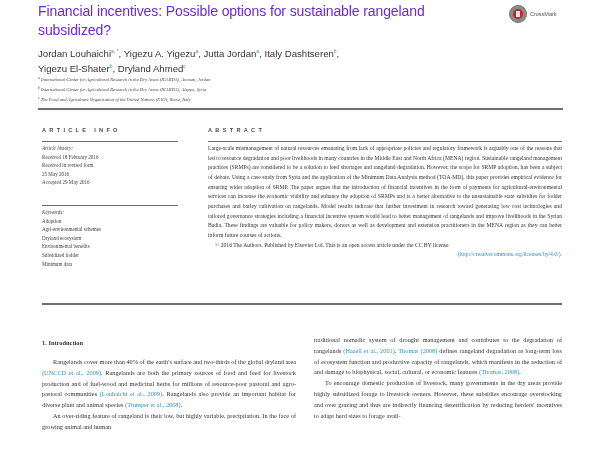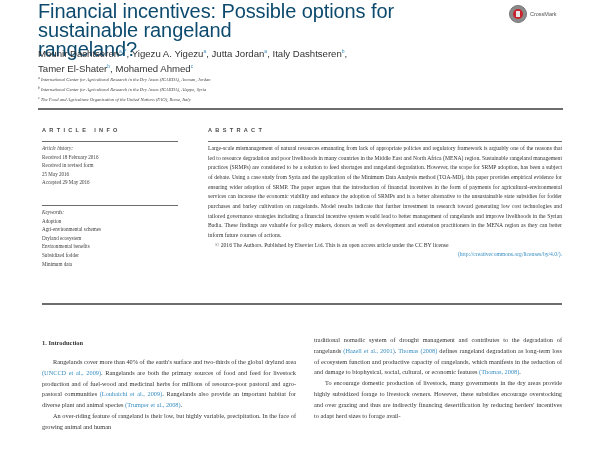--- a/index.html
+++ b/index.html
@@ -5,21 +5,21 @@
   html, body { margin: 0; padding: 0; }
   body {
     width: 600px; height: 450px; overflow: hidden; background: #ffffff;
     font-family: "Liberation Serif", "DejaVu Serif", serif; color: #2b2b2b;
     position: relative;
   }
   .abs { position: absolute; }
   .title {
     left: 38px; top: 2px; width: 440px;
     font-family: "Liberation Sans", "DejaVu Sans", sans-serif;
-    font-size: 20px; line-height: 19px; color: #0c4a6e; letter-spacing: -0.1px;
+    font-size: 14px; line-height: 19px; color: #6d28d9; letter-spacing: -0.1px;
   }
   .crossmark { left: 509px; top: 5px; display: flex; align-items: center; gap: 3px; }
   .cm-circle {
     width: 16px; height: 16px; border-radius: 50%;
     background: #8a8a8a; display: flex; align-items: center; justify-content: center;
     border: 1px solid #777;
   }
   .cm-inner { width: 10px; height: 10px; border-radius: 50%; background: #c8232c; position: relative; }
   .cm-inner::after { content: ""; position: absolute; left: 3px; top: 2px; width: 4px; height: 6px; background: #e6e6e6; }
   .cm-label { font-size: 5.5px; color: #555; font-family: "Liberation Sans", sans-serif; }
@@ -48,37 +48,37 @@
   .intro-head { left: 42px; top: 339px; font-size: 6.4px; font-weight: bold; color: #333; }
   .body-col { font-size: 6.3px; line-height: 10.8px; text-align: justify; color: #333; }
   .body-col p { margin: 0; text-indent: 11px; }
   .body-col p.noind { text-indent: 0; }
 </style>
 </head>
 <body>
 
 <div class="abs title">
   <div>Financial incentives: Possible options for sustainable rangeland</div>
-  <div>rangeland?</div>
+  <div>subsidized?</div>
 </div>
 
 <div class="abs crossmark">
   <div class="cm-circle">
       <div class="cm-inner"></div>
     </div>
   <span class="cm-label">CrossMark</span>
 </div>
 
 <div class="abs authors">
-  <span><span>Mounir Dashtseren</span><sup>a, *</sup></span><span>, </span>
+  <span><span>Jordan Louhaichi</span><sup>a, *</sup></span><span>, </span>
   <span><span>Yigezu A. Yigezu</span><sup>a</sup></span><span>, </span>
   <span><span>Jutta Jordan</span><sup>a</sup></span><span>, </span>
   <span><span>Italy Dashtseren</span><sup>b</sup></span><span>,</span><br>
-  <span><span>Tamer El-Shater</span><sup>b</sup></span><span>, </span>
-  <span><span>Mohamed Ahmed</span><sup>c</sup></span>
+  <span><span>Yigezu El-Shater</span><sup>b</sup></span><span>, </span>
+  <span><span>Dryland Ahmed</span><sup>c</sup></span>
 </div>
 
 <div class="abs affils">
   <div><sup>a</sup> <span>International Center for Agricultural Research in the Dry Areas (ICARDA), Amman, Jordan</span></div>
   <div><sup>b</sup> <span>International Center for Agricultural Research in the Dry Areas (ICARDA), Aleppo, Syria</span></div>
   <div><sup>c</sup> <span>The Food and Agriculture Organization of the United Nations (FAO), Rome, Italy</span></div>
 </div>
 
 <div class="abs rule" style="left:38px; top:108px; width:525px;"></div>
 

